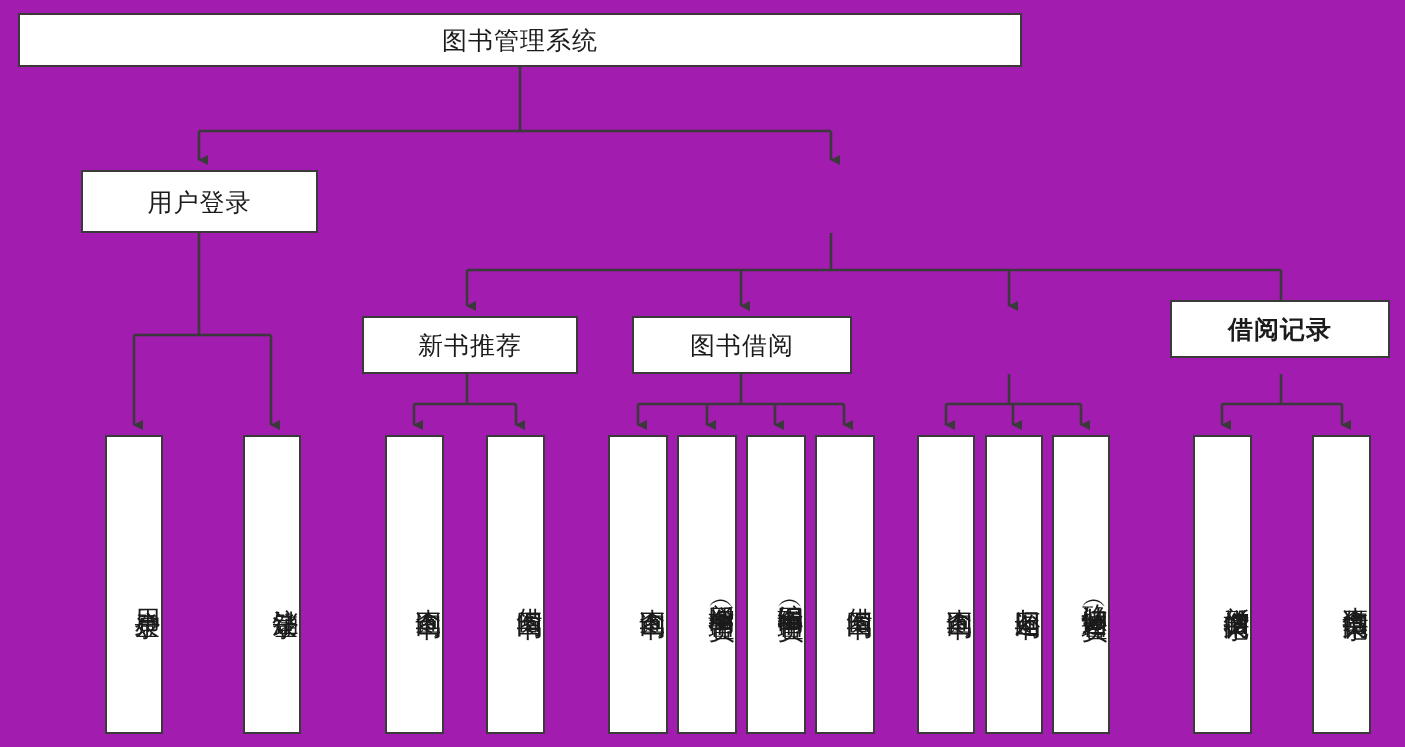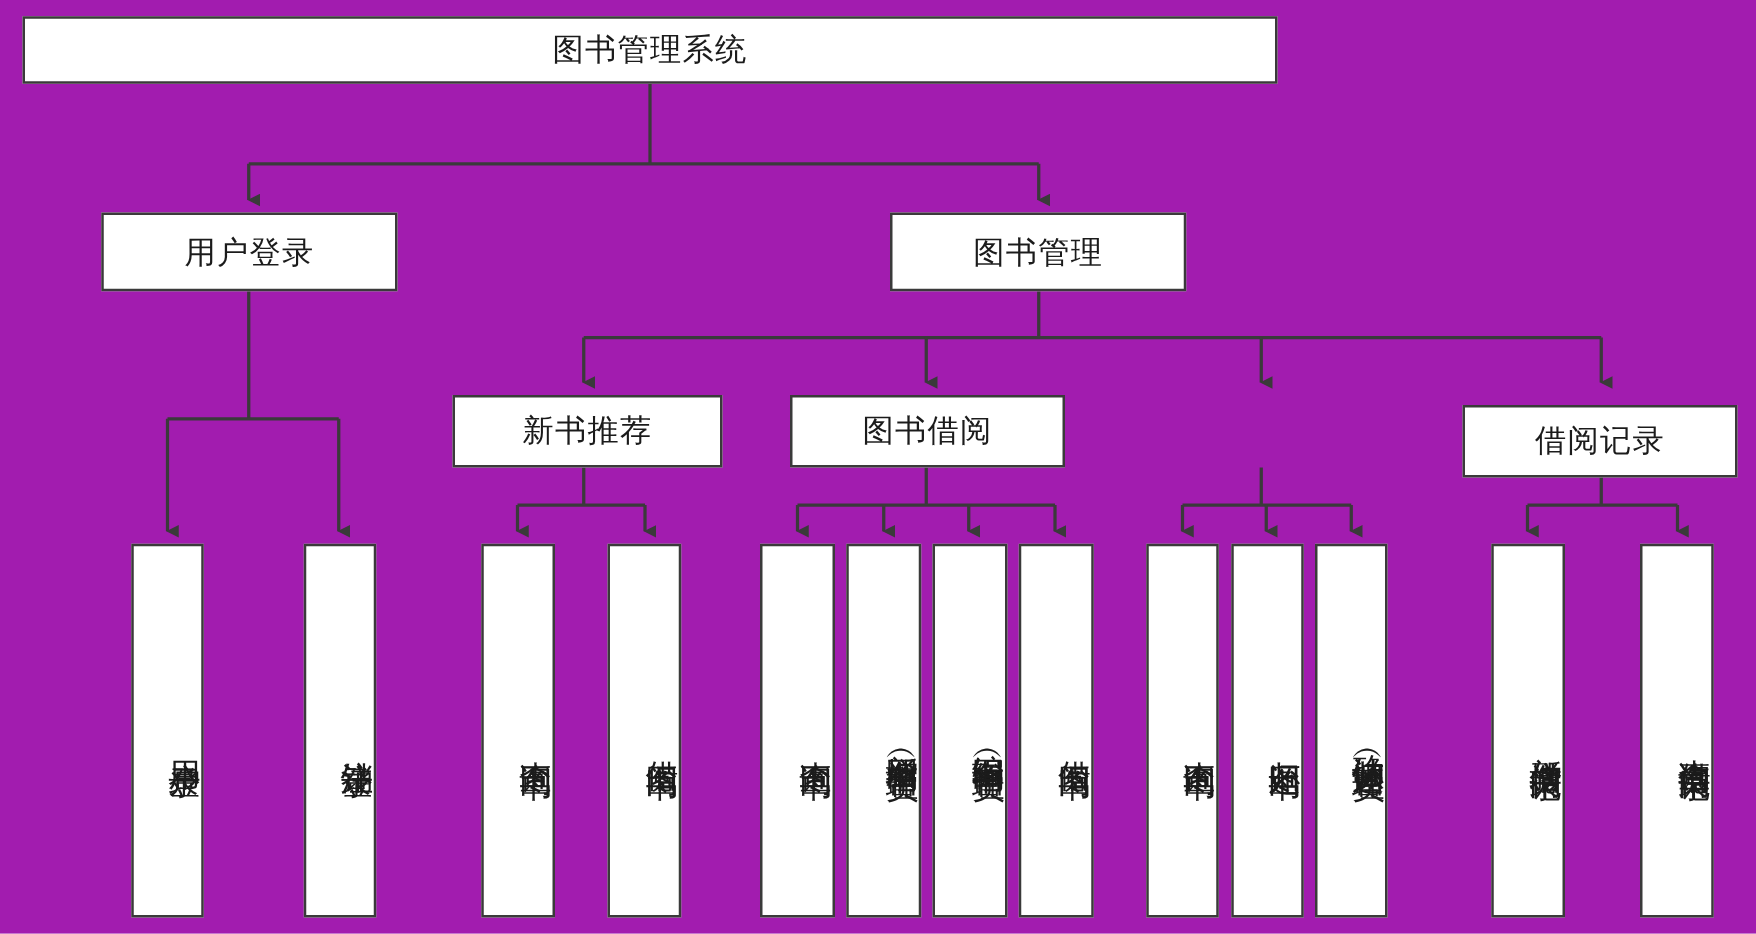--- a/index.html
+++ b/index.html
@@ -121,31 +121,28 @@
     </g>
   </svg>
 
   <div class="node horiz" style="left:18px; top:13px; width:1004px; height:54px;">
     <span>图书管理系统</span>
   </div>
 
   <div class="node horiz" style="left:81px; top:170px; width:237px; height:63px;">
     <span>用户登录</span>
   </div>
-  <div class="node horiz" style="left:712px; top:170px; width:237px; height:63px;">
-    <span>图书管理</span>
-  </div>
 
   <div class="node horiz" style="left:362px; top:316px; width:216px; height:58px;text-align:center;">
     <span>新书推荐</span>
   </div>
   <div class="node horiz" style="left:632px; top:316px; width:220px; height:58px;">
     <span>图书借阅</span>
   </div>
-  <div class="node horiz" style="left:1170px; top:324px; width:220px; height:58px;">
+  <div class="node horiz" style="left:1170px; top:300px; width:220px; height:58px;font-weight:bold;">
     <span>借阅记录</span>
   </div>
 
   <div class="node vert" style="left:105px; top:435px; width:58px; height:299px;">
     <span>用户登录</span>
   </div>
   <div class="node vert" style="left:243px; top:435px; width:58px; height:299px;">
     <span>注销登录</span>
   </div>
 

